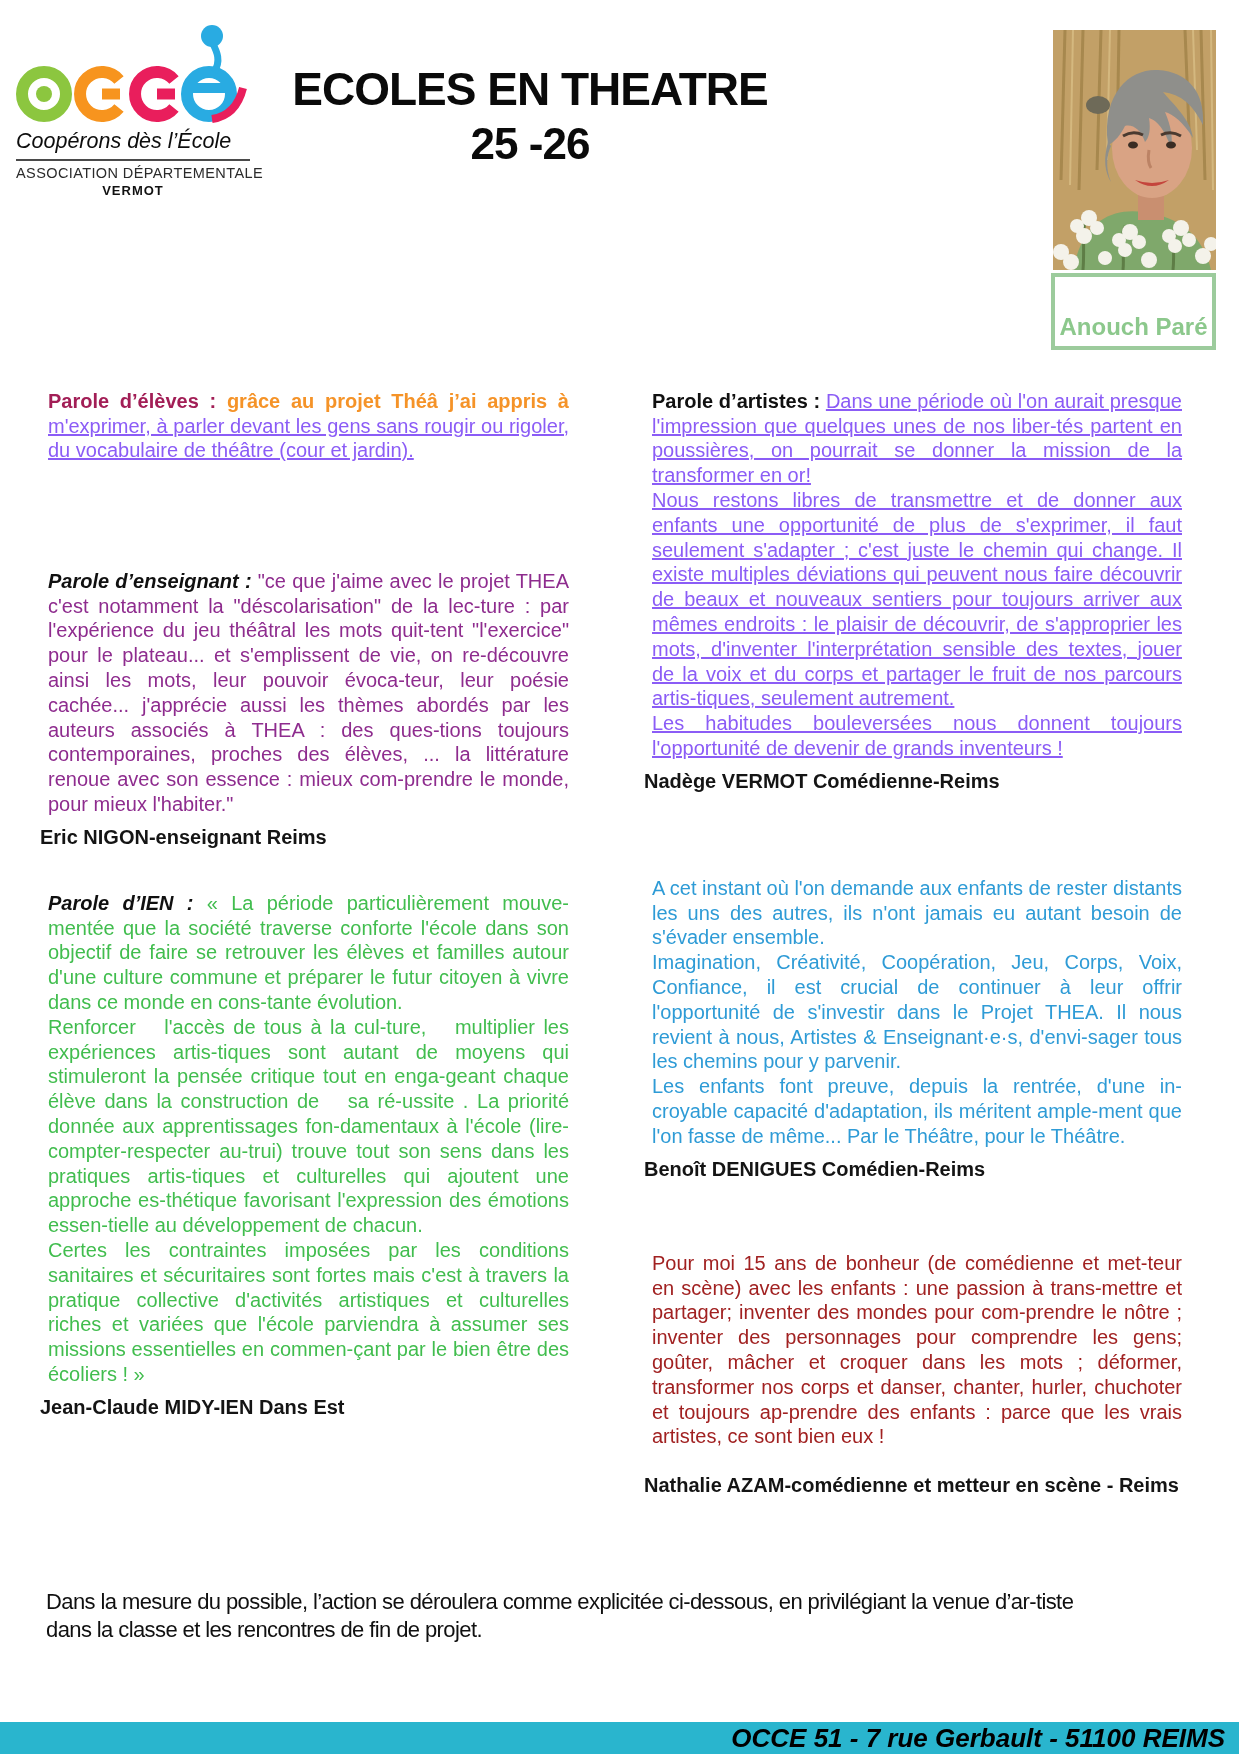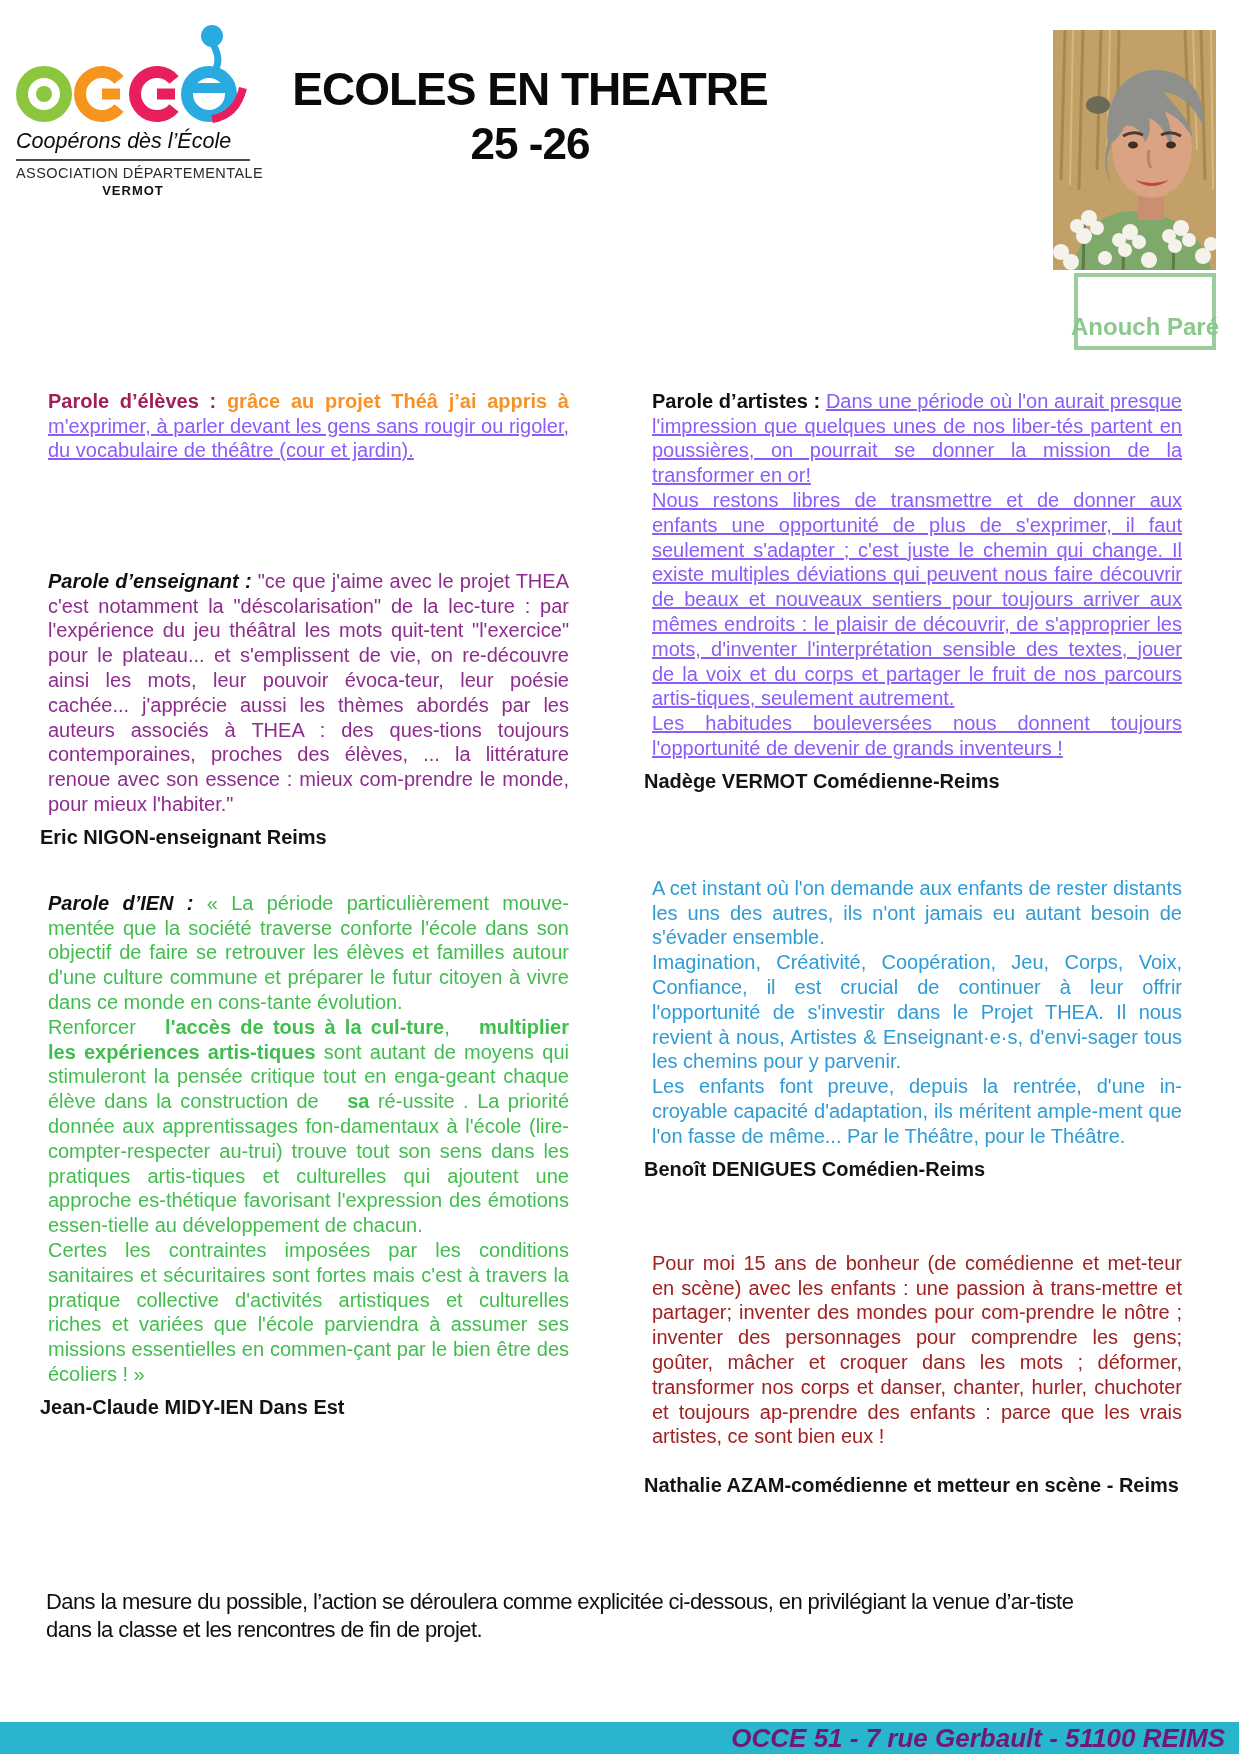--- a/index.html
+++ b/index.html
@@ -16,55 +16,54 @@
   .logo-rule { border:none; border-top:2px solid #4a4a4a; margin:5px 0 4px 0; }
   .assoc { font-size:14.5px; color:#2b2b2b; text-align:center; letter-spacing:0.4px; white-space:nowrap; }
   .marne { font-size:13px; font-weight:bold; color:#111; text-align:center; letter-spacing:1px; margin-top:2px; }
 
   .title { position:absolute; left:285px; top:60px; width:490px; text-align:center; color:#0a0a0a; font-weight:800; }
   .title-l1 { font-size:46px; line-height:58px; letter-spacing:-1px; white-space:nowrap; }
   .title-l2 { font-size:44px; line-height:52px; letter-spacing:-1px; }
 
   .photo { position:absolute; left:1053px; top:30px; width:163px; height:240px; overflow:hidden; }
   .caption-box {
-    position:absolute; left:1051px; top:273px; width:142px; height:77px;
+    position:absolute; left:1051px; top:273px; width:165px; height:77px;
     border:4px solid #9CCB9C; box-sizing:border-box;
     display:flex; align-items:flex-end; justify-content:center;
     padding-bottom:5px;
-    margin-left:23px;
   }
   .caption-text { font-size:24px; font-weight:bold; color:#8CC88C; white-space:nowrap; }
 
   
   .block { position:absolute; }
   .block p { margin:8px; font-size:20px; line-height:24.8px; text-align:justify; white-space:pre-line; }
   .lead { font-weight:bold; }
   .lead.italic { font-style:italic; }
   .c-magenta { color:#A21E56; }
   .c-orange  { color:#8b5cf6;text-decoration:underline; }
   .c-orange-b{ color:#F59328; font-weight:bold; }
   .c-purple  { color:#8E2C8E; }
   .c-green   { color:#41BD4E; }
   .c-blue    { color:#2E9BD6; }
   .c-darkred { color:#A12121; }
   .c-black   { color:#101010; }
-  .rich-b    { font-weight:bold;padding-left:20px; }
+  .rich-b    { font-weight:normal;padding-left:20px; }
   .sig { font-size:20px; line-height:24.8px; font-weight:bold; color:#141414; }
 
   
   .footer-note {
     position:absolute; left:46px; top:1588px; width:1072px;
     font-size:22px; line-height:27.5px; color:#101010; letter-spacing:-0.6px;
   }
   .footer-bar {
     position:absolute; left:0; top:1722px; width:1239px; height:32px;
     background:#29B5CE; box-sizing:border-box;
     display:flex; align-items:center; justify-content:flex-end; padding-right:14px;
   }
-  .footer-bar span { color:#701a75; font-weight:bold; font-style:italic; font-size:26px; white-space:nowrap; }
+  .footer-bar span { color:#000000; font-weight:bold; font-style:italic; font-size:26px; white-space:nowrap; }
 </style>
 </head>
 <body>
 
 <div class="page">
 
   <div class="logo">
     <svg width="234" height="106" viewBox="0 0 234 106">
 
       <circle cx="28" cy="72" r="22" fill="none" stroke="#8CC63F" stroke-width="12"></circle>

